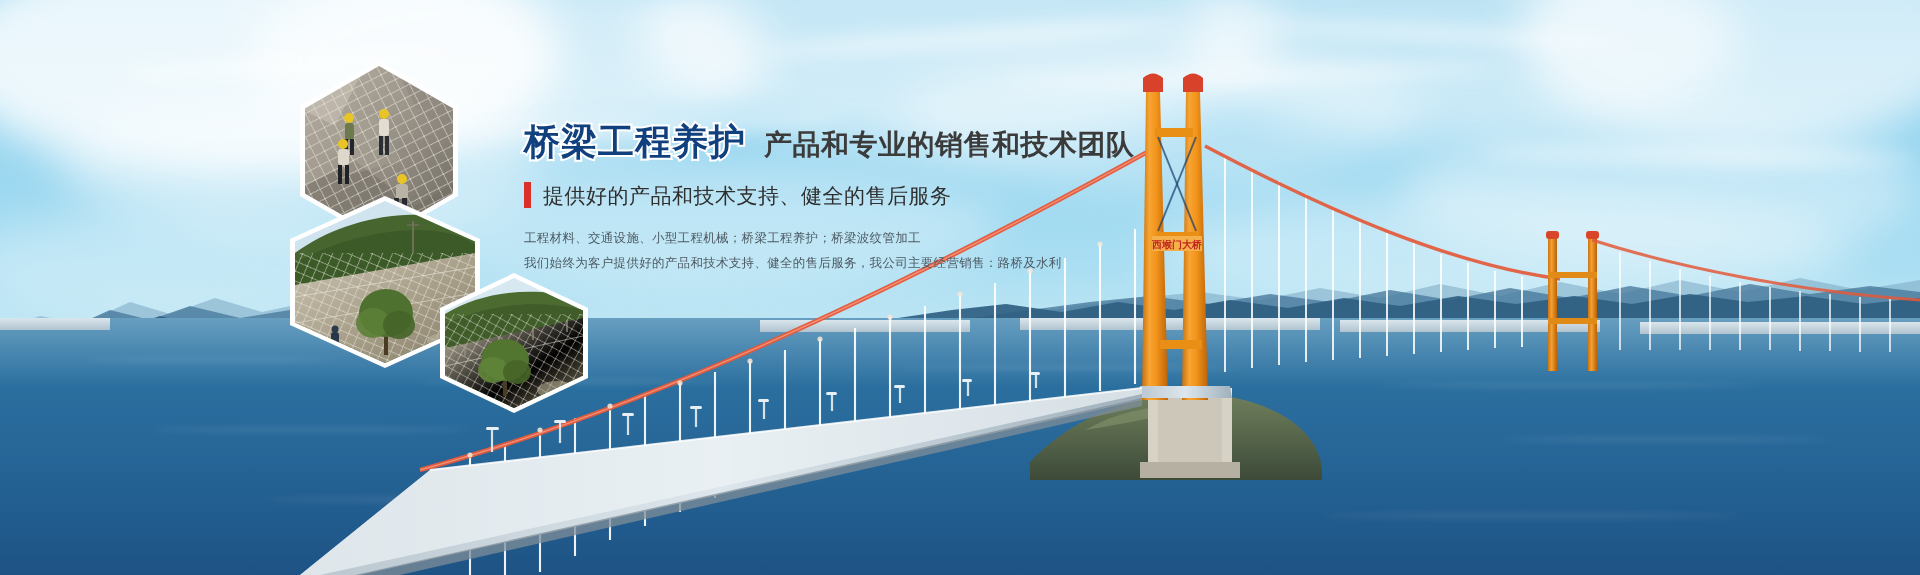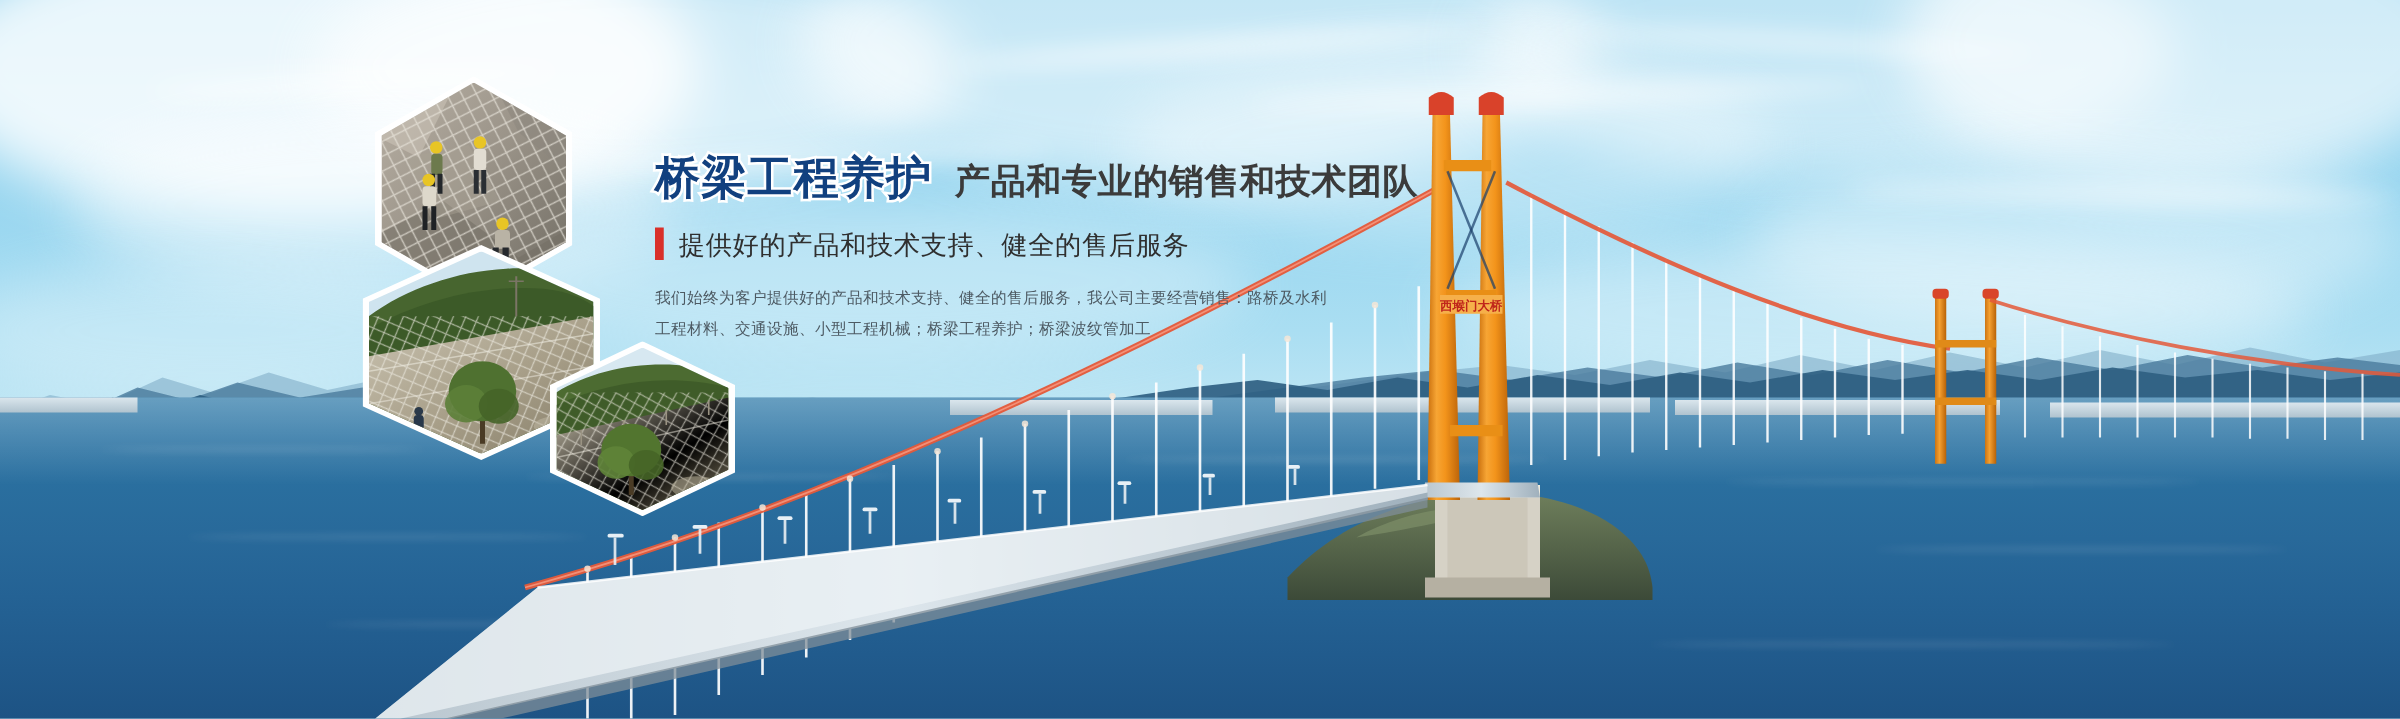--- a/index.html
+++ b/index.html
@@ -531,19 +531,19 @@
       <span class="title-main">桥梁工程养护</span>
       <span class="title-sub">产品和专业的销售和技术团队</span>
     </div>
 
     <div class="subline">
       <span class="bar"></span>
       <span class="subline-text">提供好的产品和技术支持、健全的售后服务</span>
     </div>
 
     <div class="body">
+      <p>工程材料、交通设施、小型工程机械；桥梁工程养护；桥梁波纹管加工</p>
       <p>我们始终为客户提供好的产品和技术支持、健全的售后服务，我公司主要经营销售：路桥及水利</p>
-      <p>工程材料、交通设施、小型工程机械；桥梁工程养护；桥梁波纹管加工</p>
     </div>
 
   </div>
 
 </div>
 
 </body></html>

